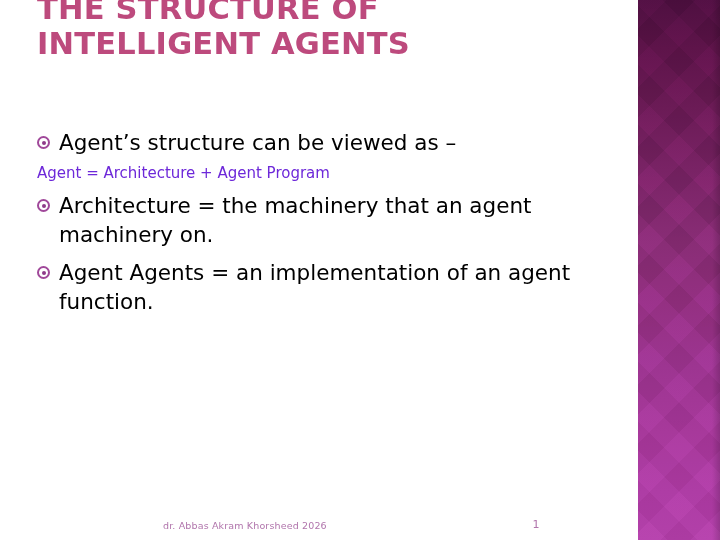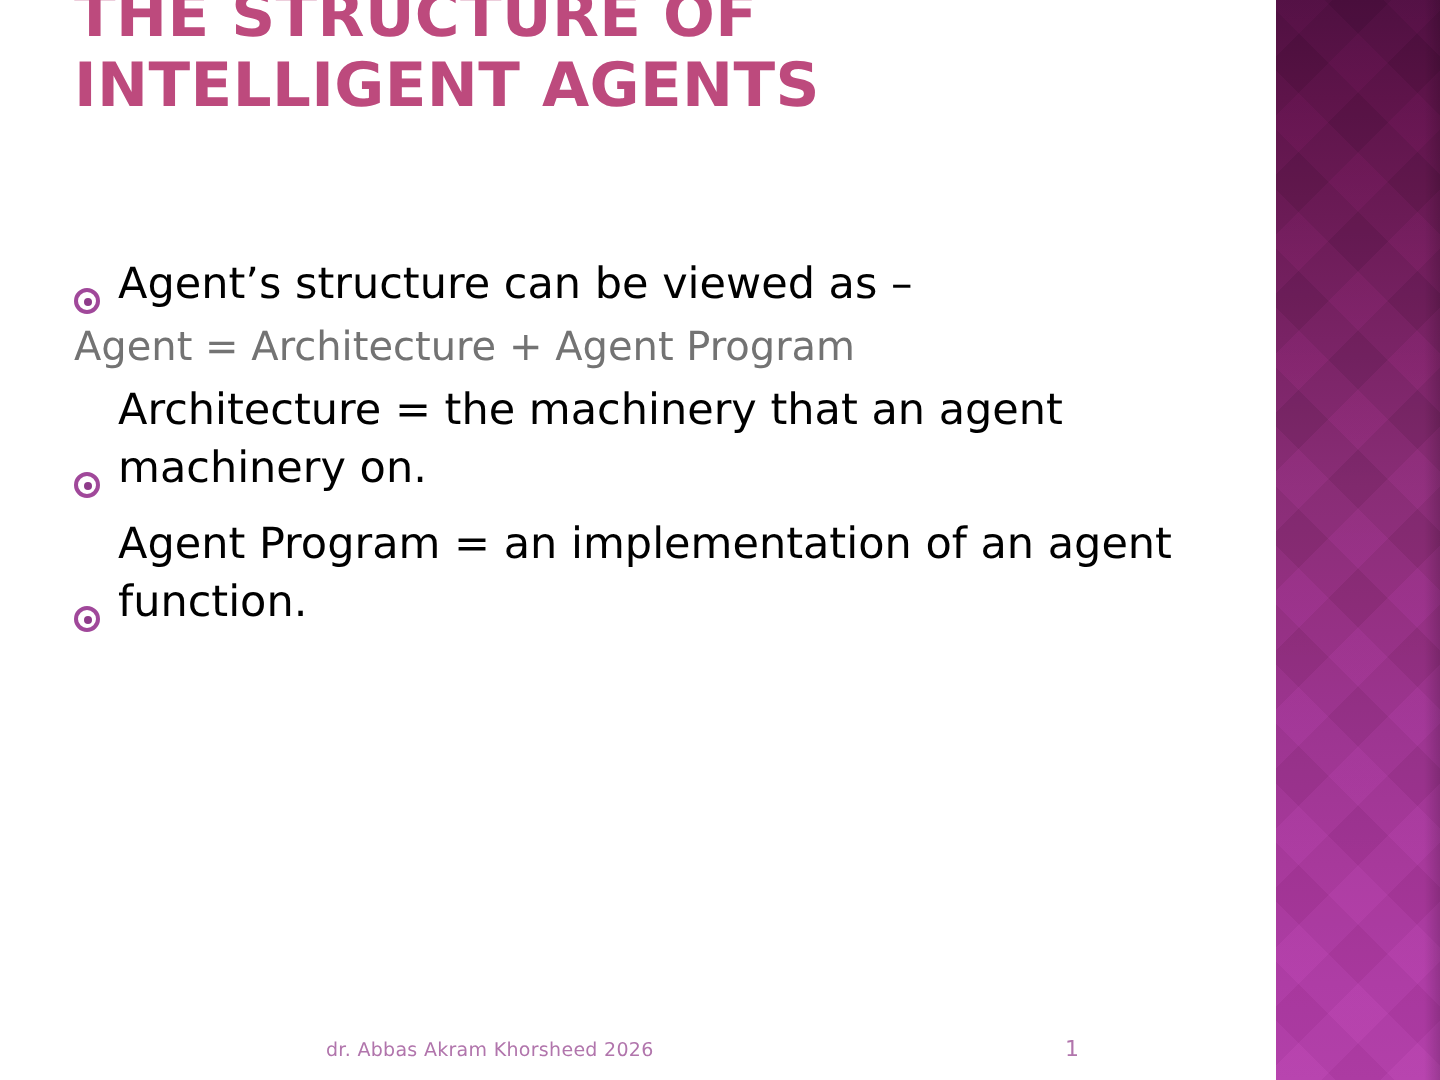--- a/index.html
+++ b/index.html
@@ -88,21 +88,21 @@
   
   .body-block {
     position: absolute;
     left: 37px;
     top: 128px;
     width: 570px;
   }
 
   .bullet-row {
     display: flex;
-    align-items: flex-end;
+    align-items: flex-start;
     margin-bottom: 2px;
   }
   .bullet-mark {
     flex: 0 0 auto;
     width: 13px;
     height: 13px;
     margin-top: 8px;
     margin-right: 9px;
     border-radius: 50%;
     border: 2px solid #a0489a;
@@ -126,23 +126,23 @@
     font-family: "DejaVu Sans", sans-serif;
     font-size: 21.5px;
     line-height: 29px;
     font-weight: normal;
   }
 
   .plain-row {
     margin: 1px 0 3px 0;
   }
   .plain-text {
-    color: #737373;
-    font-family: "DejaVu Sans", sans-serif;
-    font-size: 20px;
+    color: #6d28d9;
+    font-family: "DejaVu Sans", sans-serif;
+    font-size: 15px;
     line-height: 29px;
     font-weight: normal;
     padding-left: 0px;
   }
 
   .spacer-row { height: 7px; }
 
   
   .footer-note {
     position: absolute;
@@ -189,21 +189,21 @@
 
     <div class="bullet-row">
       <span class="bullet-mark"></span>
       <span class="bullet-text">Architecture = the machinery that an agent machinery on.</span>
     </div>
 
     <div class="spacer-row"></div>
 
     <div class="bullet-row">
       <span class="bullet-mark"></span>
-      <span class="bullet-text">Agent Program = an implementation of an agent function.</span>
+      <span class="bullet-text">Agent Agents = an implementation of an agent function.</span>
     </div>
 
   </div>
 
   <div class="footer-note">dr. Abbas Akram Khorsheed 2026</div>
 
   <div class="footer-page">1</div>
 
 </div>
 

